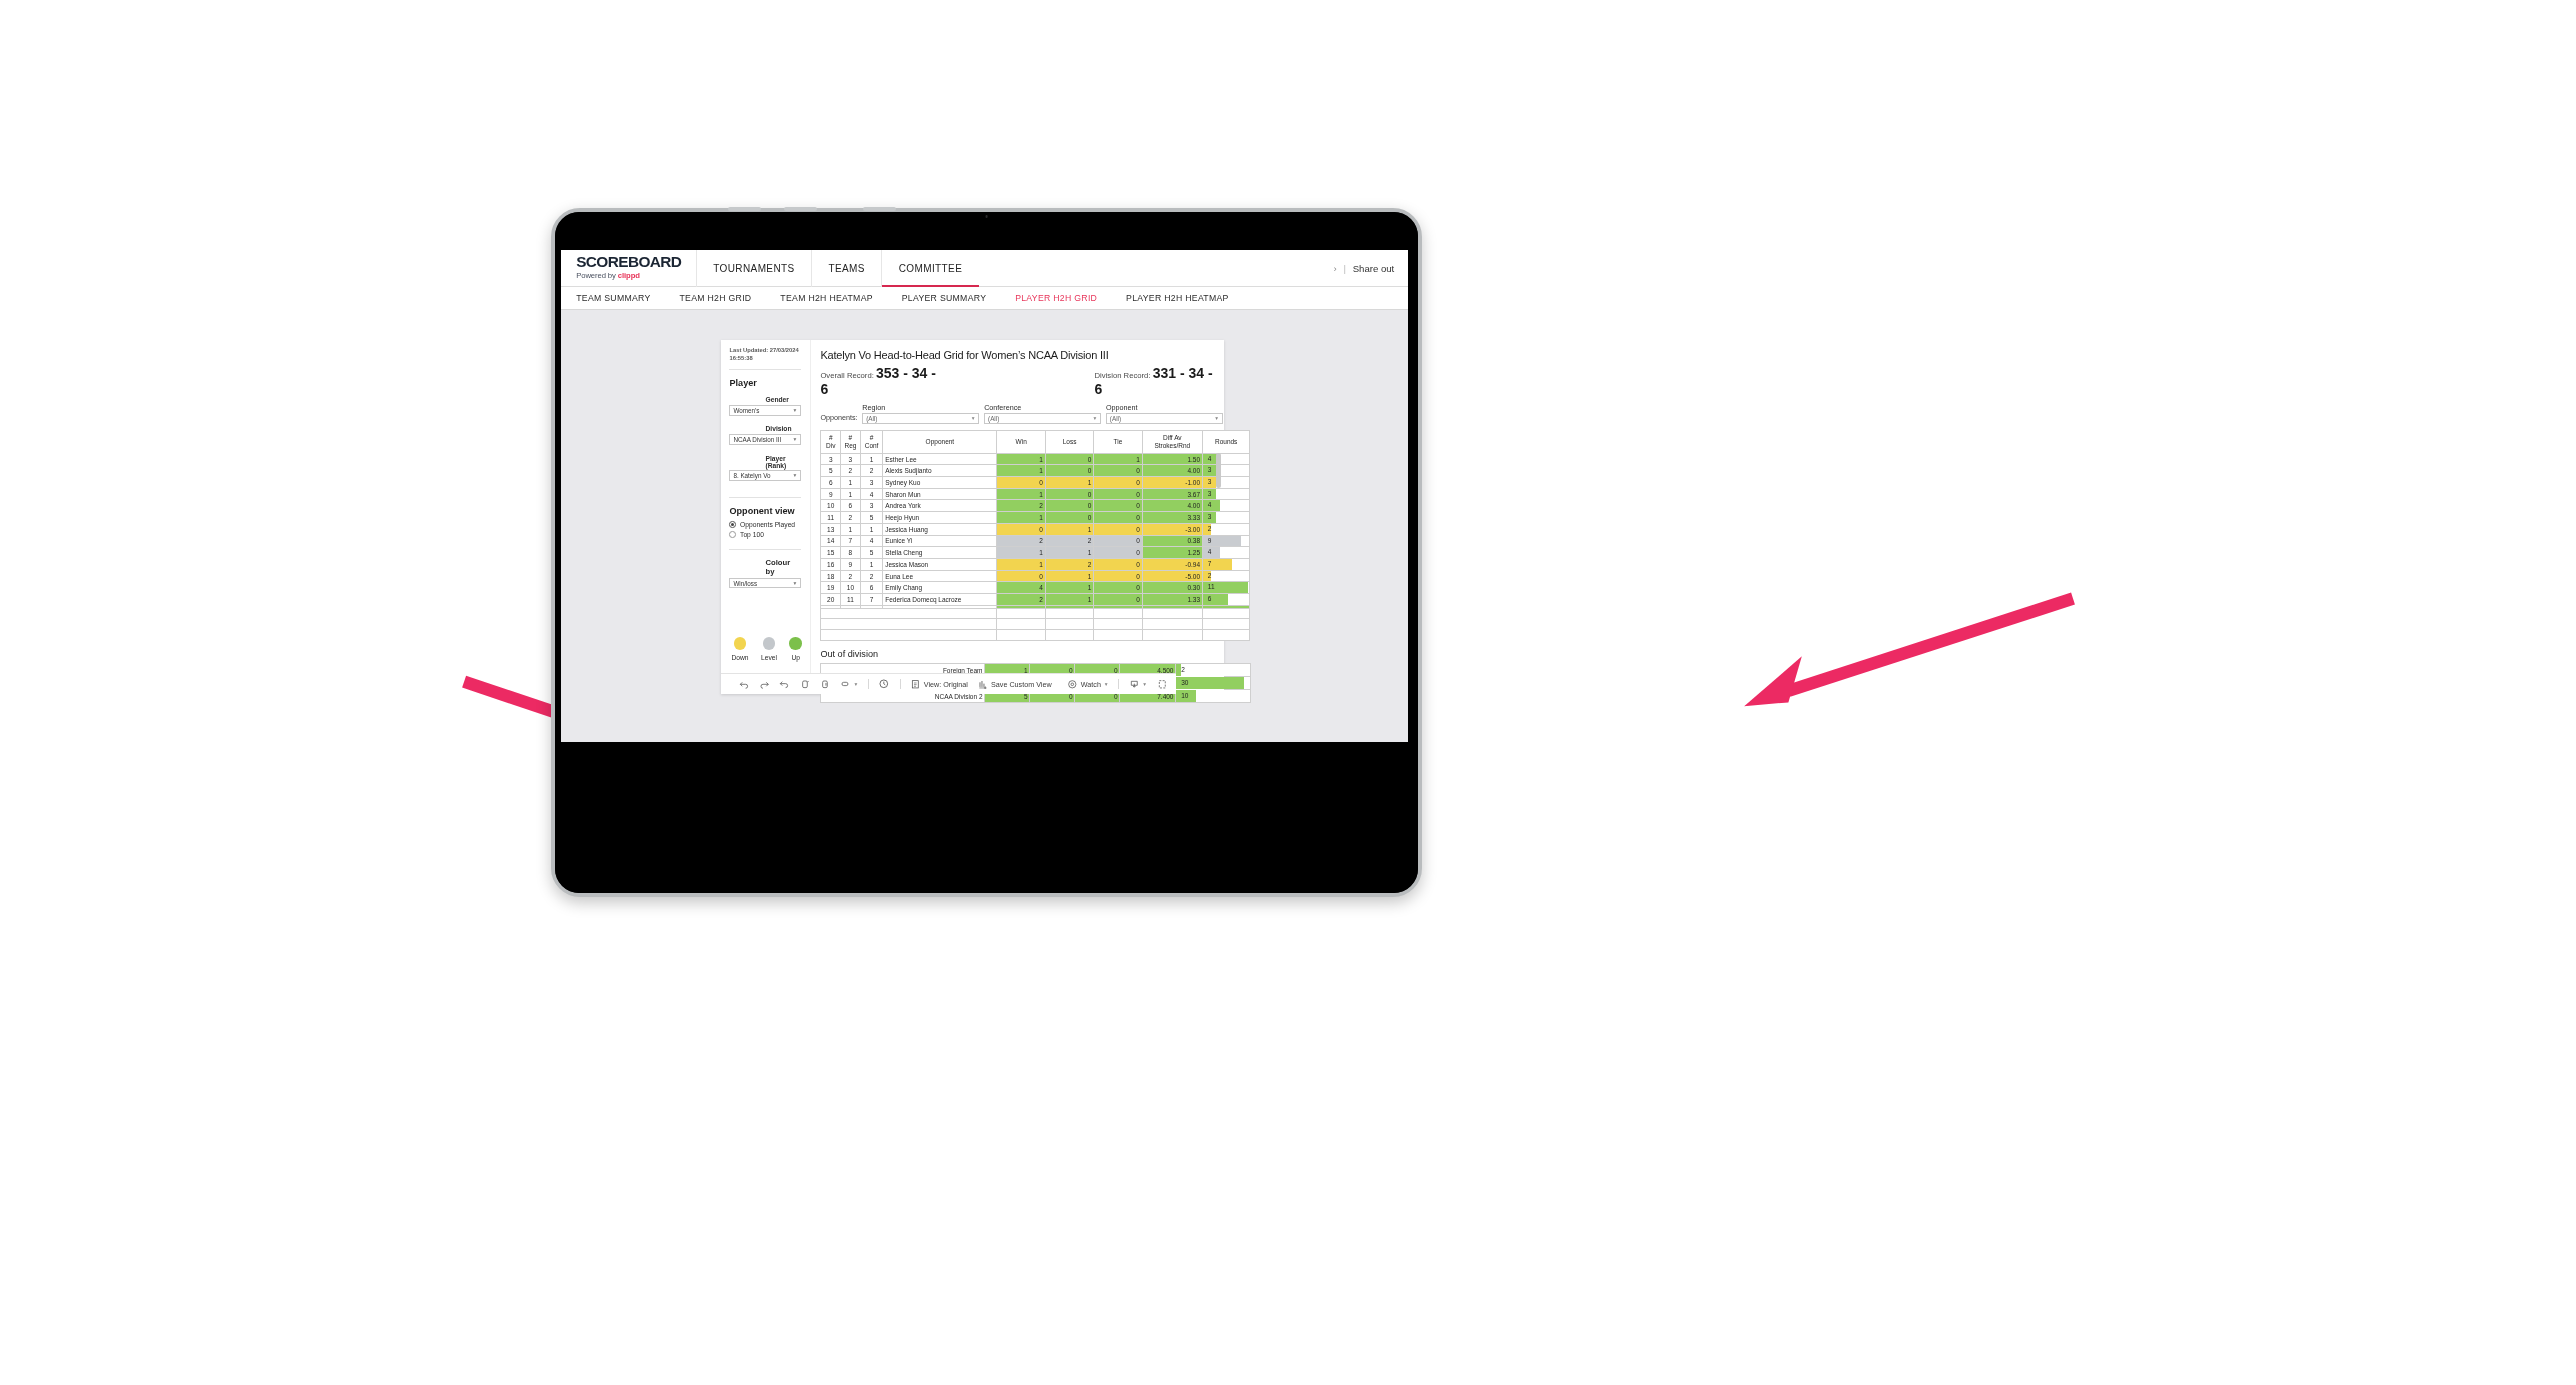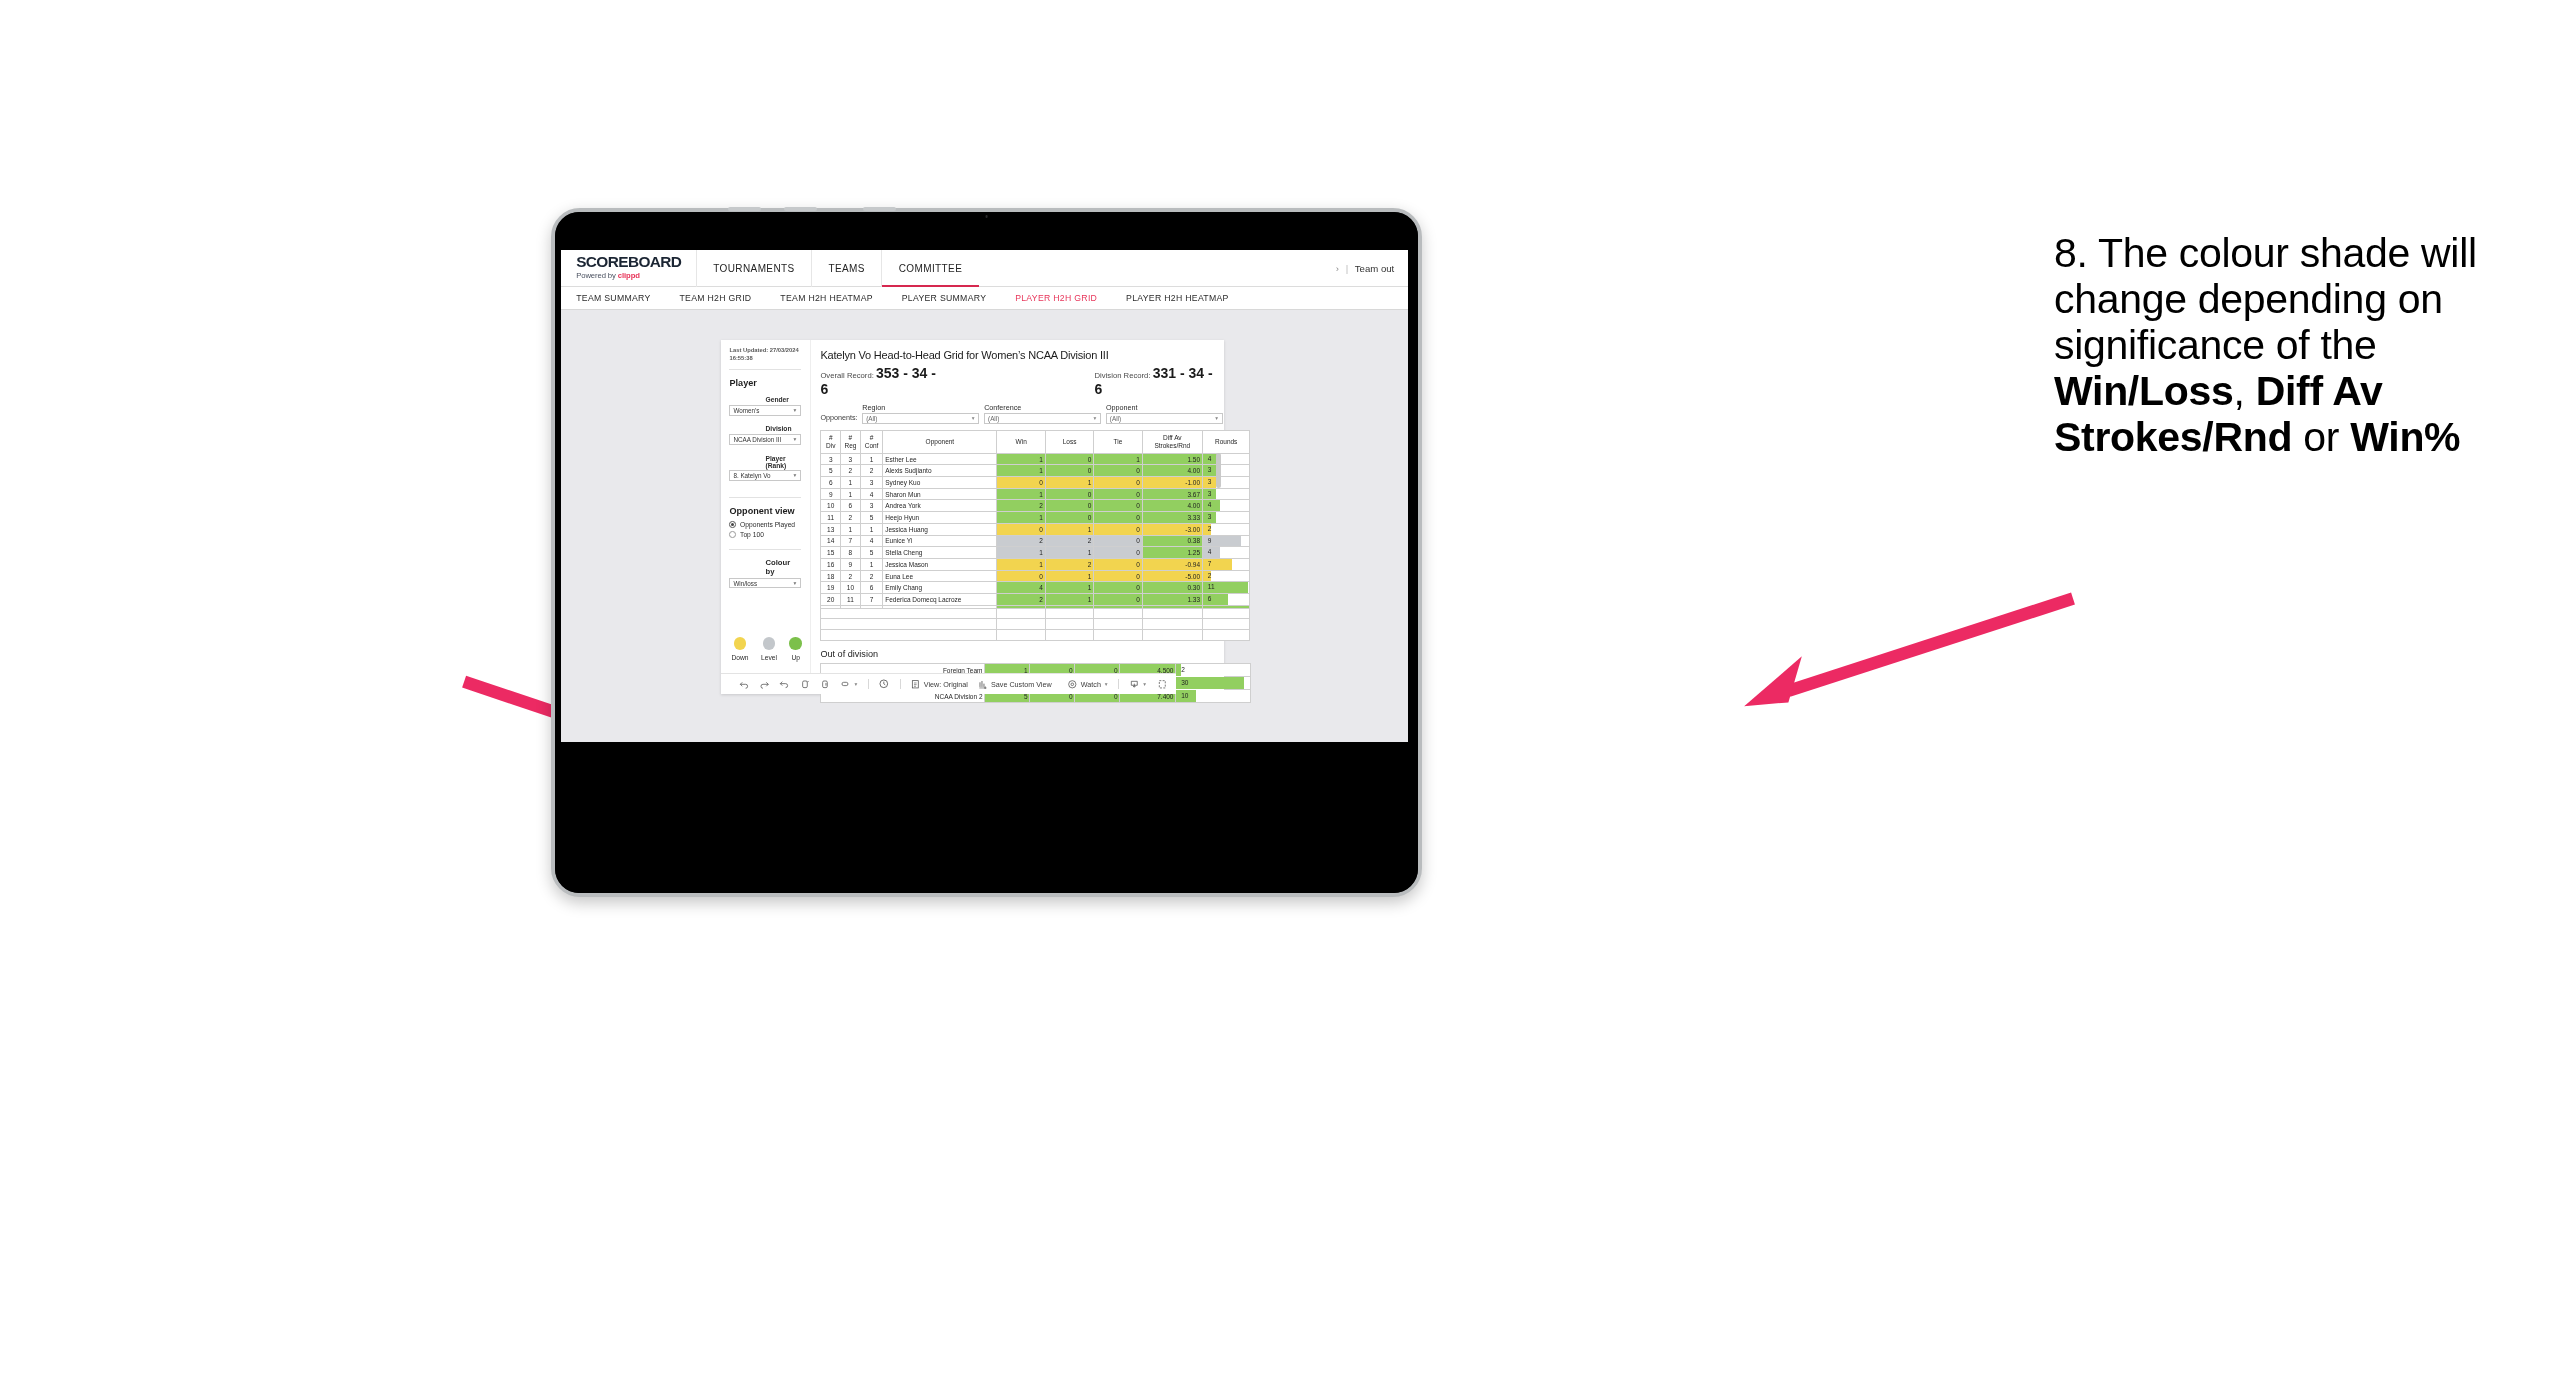--- a/index.html
+++ b/index.html
@@ -182,23 +182,20 @@
 <body>
 
 <div class="page">
 
 
   <svg class="arrow" style="left:462px; top:674px;" width="385" height="125" viewBox="0 0 400 130">
     <path d="M2 8 L300 108" stroke="#ec2a63" stroke-width="13" fill="none"></path>
     <path d="M345 131 L286 80 L300 127 Z" fill="#ec2a63"></path>
   </svg>
 
-  <div class="annot annot-right">
-    <span>8. The colour shade will change depending on significance of the </span><b>Win/Loss</b><span>, </span><b>Diff Av Strokes/Rnd</b><span> or </span><b>Win%</b>
-  </div>
 
   <svg class="arrow" style="left:1671px; top:587px;" width="404" height="125" viewBox="0 0 420 130">
     <path d="M418 12 L122 108" stroke="#ec2a63" stroke-width="13" fill="none"></path>
     <path d="M76 124 L136 72 L122 120 Z" fill="#ec2a63"></path>
   </svg>
 
   <div class="tablet">
     <div class="btn-top" style="left:173px;"></div>
     <div class="btn-top" style="left:229px;"></div>
     <div class="btn-top" style="left:308px;"></div>
@@ -213,21 +210,21 @@
             <div class="brand-sub"><span>Powered by </span><span class="clippd">clippd</span></div>
           </div>
           <div class="nav-top">
             <div class="nav-top-item">TOURNAMENTS</div>
             <div class="nav-top-item">TEAMS</div>
             <div class="nav-top-item active">COMMITTEE</div>
           </div>
           <div class="header-right">
             <span class="chev">›</span>
             <span class="bar">|</span>
-            <span>Team out</span>
+            <span>Share out</span>
           </div>
         </div>
 
         <div class="subnav">
           <div class="subnav-item">TEAM SUMMARY</div>
           <div class="subnav-item">TEAM H2H GRID</div>
           <div class="subnav-item">TEAM H2H HEATMAP</div>
           <div class="subnav-item">PLAYER SUMMARY</div>
           <div class="subnav-item active">PLAYER H2H GRID</div>
           <div class="subnav-item">PLAYER H2H HEATMAP</div>

